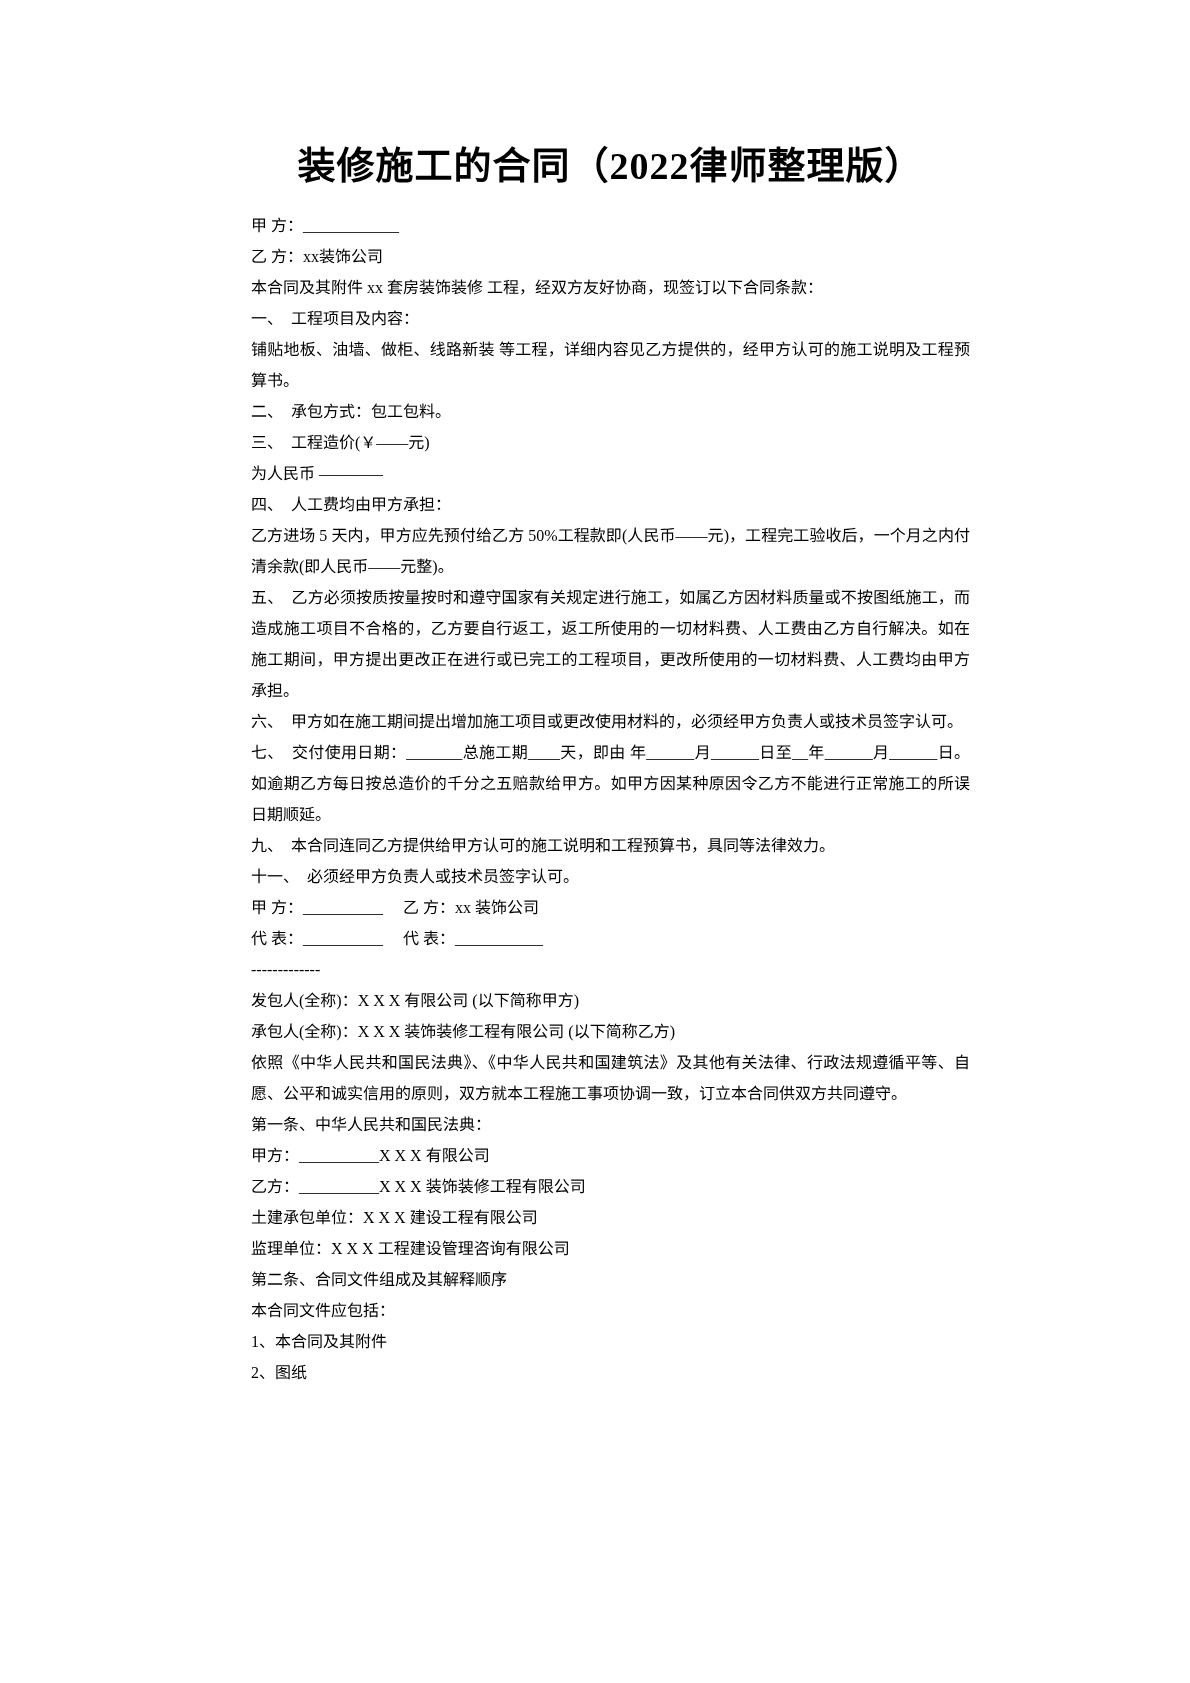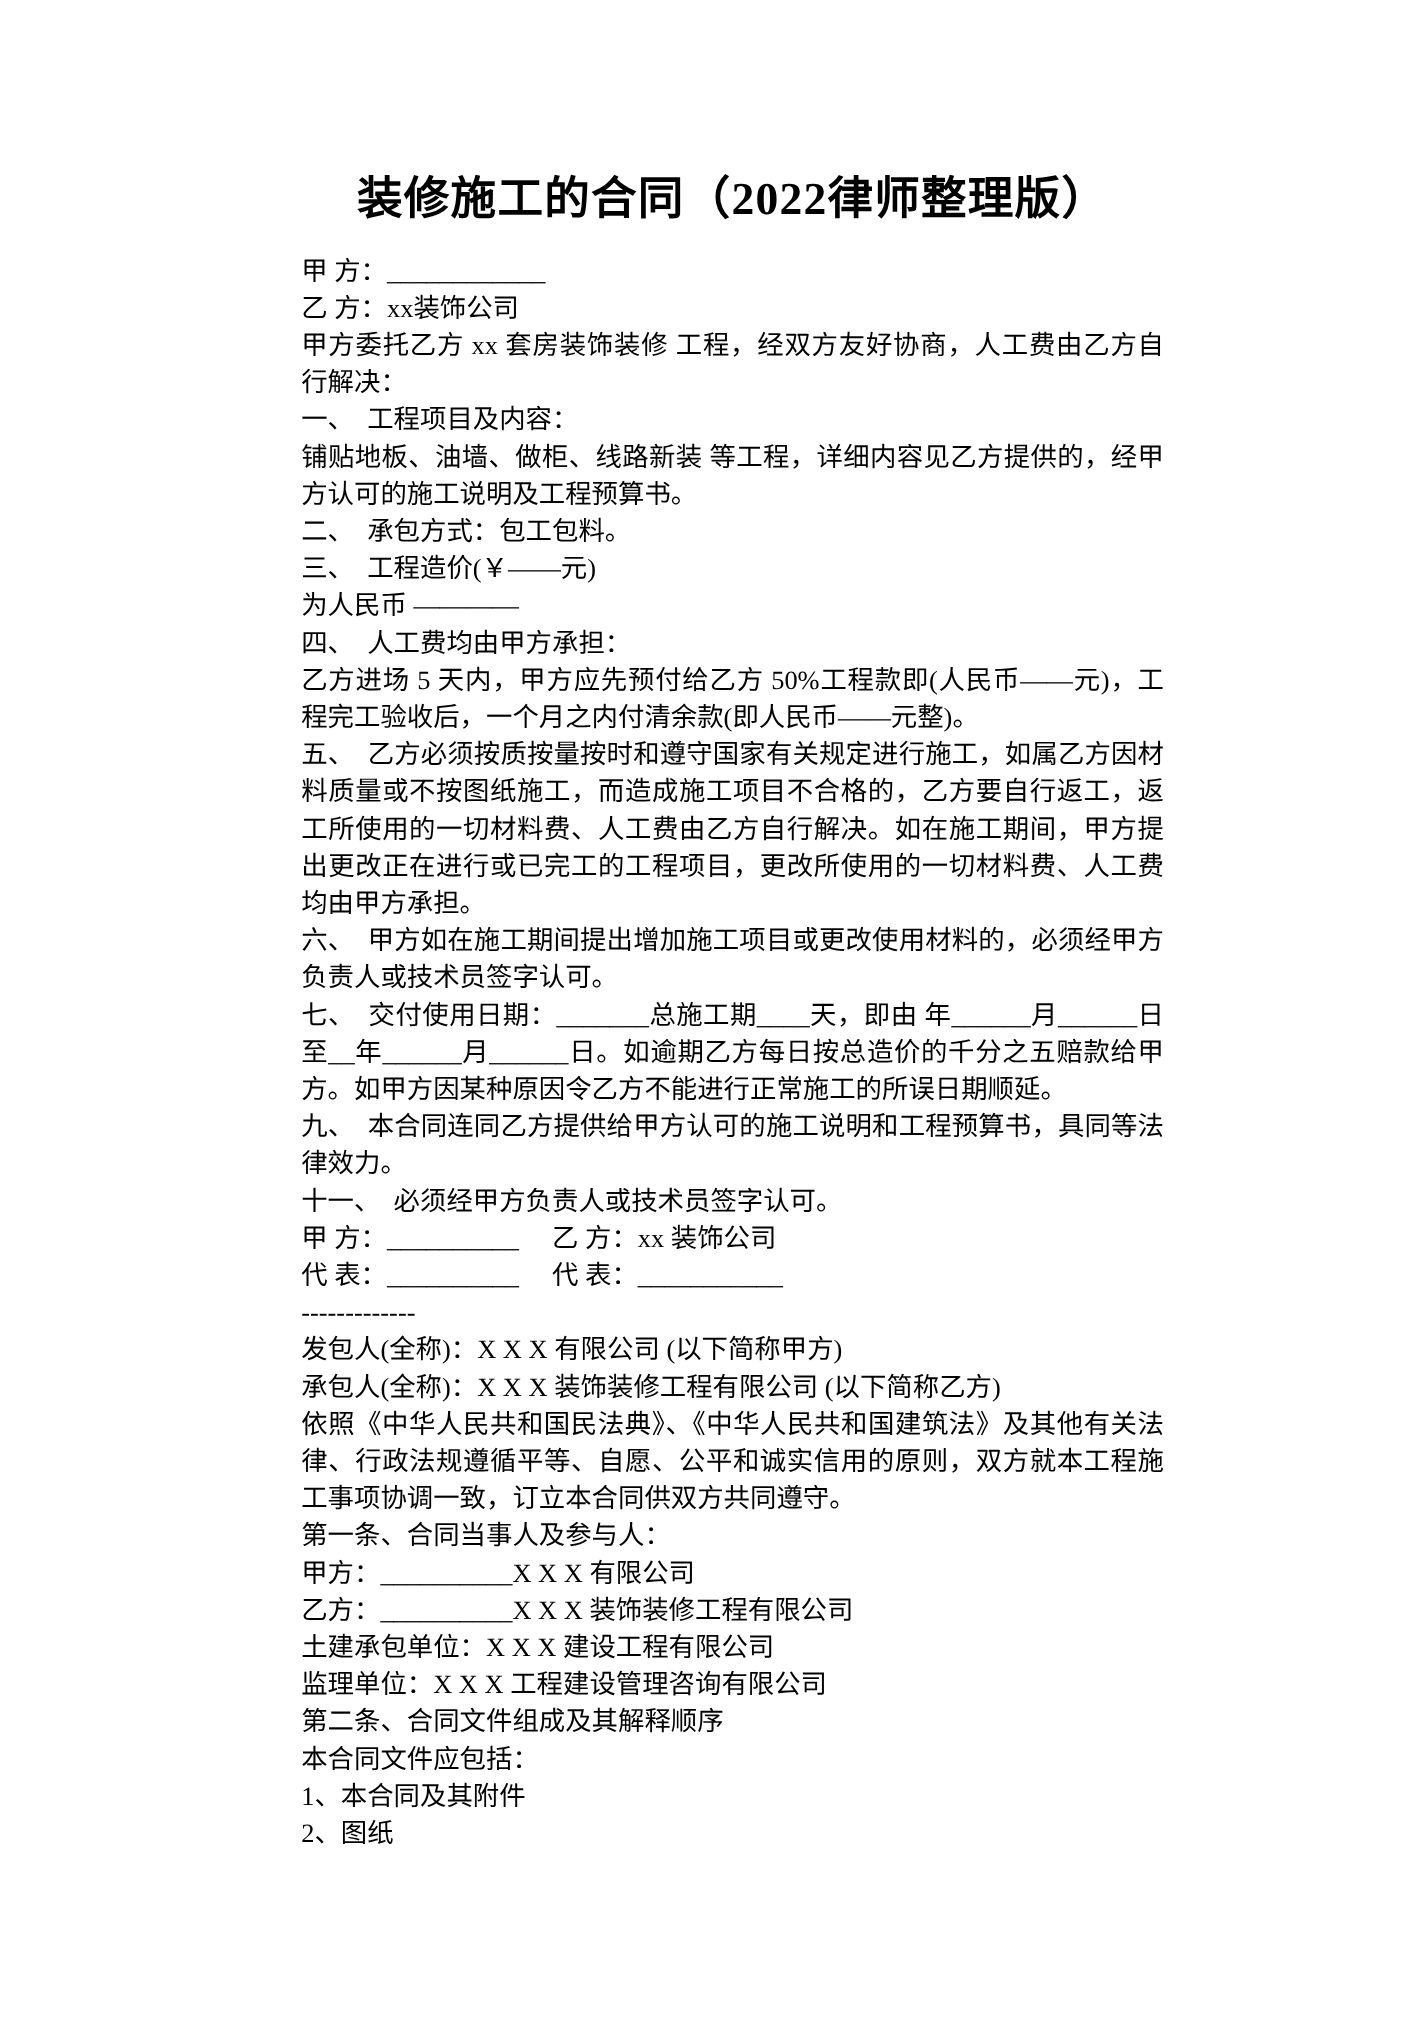--- a/index.html
+++ b/index.html
@@ -22,59 +22,59 @@
   .doc-title {
     margin: 0 0 18px 0;
     font-size: 38px;
     line-height: 52px;
     font-weight: bold;
     text-align: center;
     letter-spacing: 1px;
     font-family: "Liberation Serif", "DejaVu Serif", serif;
   }
   .doc-body {
-    font-size: 22px;
+    font-size: 16px;
     line-height: 31px;
   }
   .doc-body p.para {
     margin: 0;
     padding: 0;
     text-align: justify;
     white-space: pre-wrap;
     word-break: break-all;
   }
 </style>
 </head>
 <body>
 
 <div class="page">
   <h1 class="doc-title">装修施工的合同（2022律师整理版）</h1>
   <div class="doc-body">
       <p class="para">甲 方：____________</p>
       <p class="para">乙 方：xx装饰公司</p>
-      <p class="para">甲方委托乙方 xx 套房装饰装修 工程，经双方友好协商，人工费由乙方自行解决：</p>
+      <p class="para">本合同及其附件 xx 套房装饰装修 工程，经双方友好协商，现签订以下合同条款：</p>
       <p class="para">一、　工程项目及内容：</p>
       <p class="para">铺贴地板、油墙、做柜、线路新装 等工程，详细内容见乙方提供的，经甲方认可的施工说明及工程预算书。</p>
       <p class="para">二、　承包方式：包工包料。</p>
       <p class="para">三、　工程造价(￥——元)</p>
       <p class="para">为人民币 ————</p>
       <p class="para">四、　人工费均由甲方承担：</p>
       <p class="para">乙方进场 5 天内，甲方应先预付给乙方 50%工程款即(人民币——元)，工程完工验收后，一个月之内付清余款(即人民币——元整)。</p>
       <p class="para">五、　乙方必须按质按量按时和遵守国家有关规定进行施工，如属乙方因材料质量或不按图纸施工，而造成施工项目不合格的，乙方要自行返工，返工所使用的一切材料费、人工费由乙方自行解决。如在施工期间，甲方提出更改正在进行或已完工的工程项目，更改所使用的一切材料费、人工费均由甲方承担。</p>
       <p class="para">六、　甲方如在施工期间提出增加施工项目或更改使用材料的，必须经甲方负责人或技术员签字认可。</p>
       <p class="para">七、　交付使用日期：_______总施工期____天，即由 年______月______日至__年______月______日。如逾期乙方每日按总造价的千分之五赔款给甲方。如甲方因某种原因令乙方不能进行正常施工的所误日期顺延。</p>
       <p class="para">九、　本合同连同乙方提供给甲方认可的施工说明和工程预算书，具同等法律效力。</p>
       <p class="para">十一、　必须经甲方负责人或技术员签字认可。</p>
       <p class="para">甲 方：__________　 乙 方：xx 装饰公司</p>
       <p class="para">代 表：__________　 代 表：___________</p>
       <p class="para">-------------</p>
       <p class="para">发包人(全称)：X X X 有限公司 (以下简称甲方)</p>
       <p class="para">承包人(全称)：X X X 装饰装修工程有限公司 (以下简称乙方)</p>
       <p class="para">依照《中华人民共和国民法典》、《中华人民共和国建筑法》及其他有关法律、行政法规遵循平等、自愿、公平和诚实信用的原则，双方就本工程施工事项协调一致，订立本合同供双方共同遵守。</p>
-      <p class="para">第一条、合同当事人及参与人：</p>
+      <p class="para">第一条、中华人民共和国民法典：</p>
       <p class="para">甲方：__________X X X 有限公司</p>
       <p class="para">乙方：__________X X X 装饰装修工程有限公司</p>
       <p class="para">土建承包单位：X X X 建设工程有限公司</p>
       <p class="para">监理单位：X X X 工程建设管理咨询有限公司</p>
       <p class="para">第二条、合同文件组成及其解释顺序</p>
       <p class="para">本合同文件应包括：</p>
       <p class="para">1、本合同及其附件</p>
       <p class="para">2、图纸</p>
     </div>
 </div>

